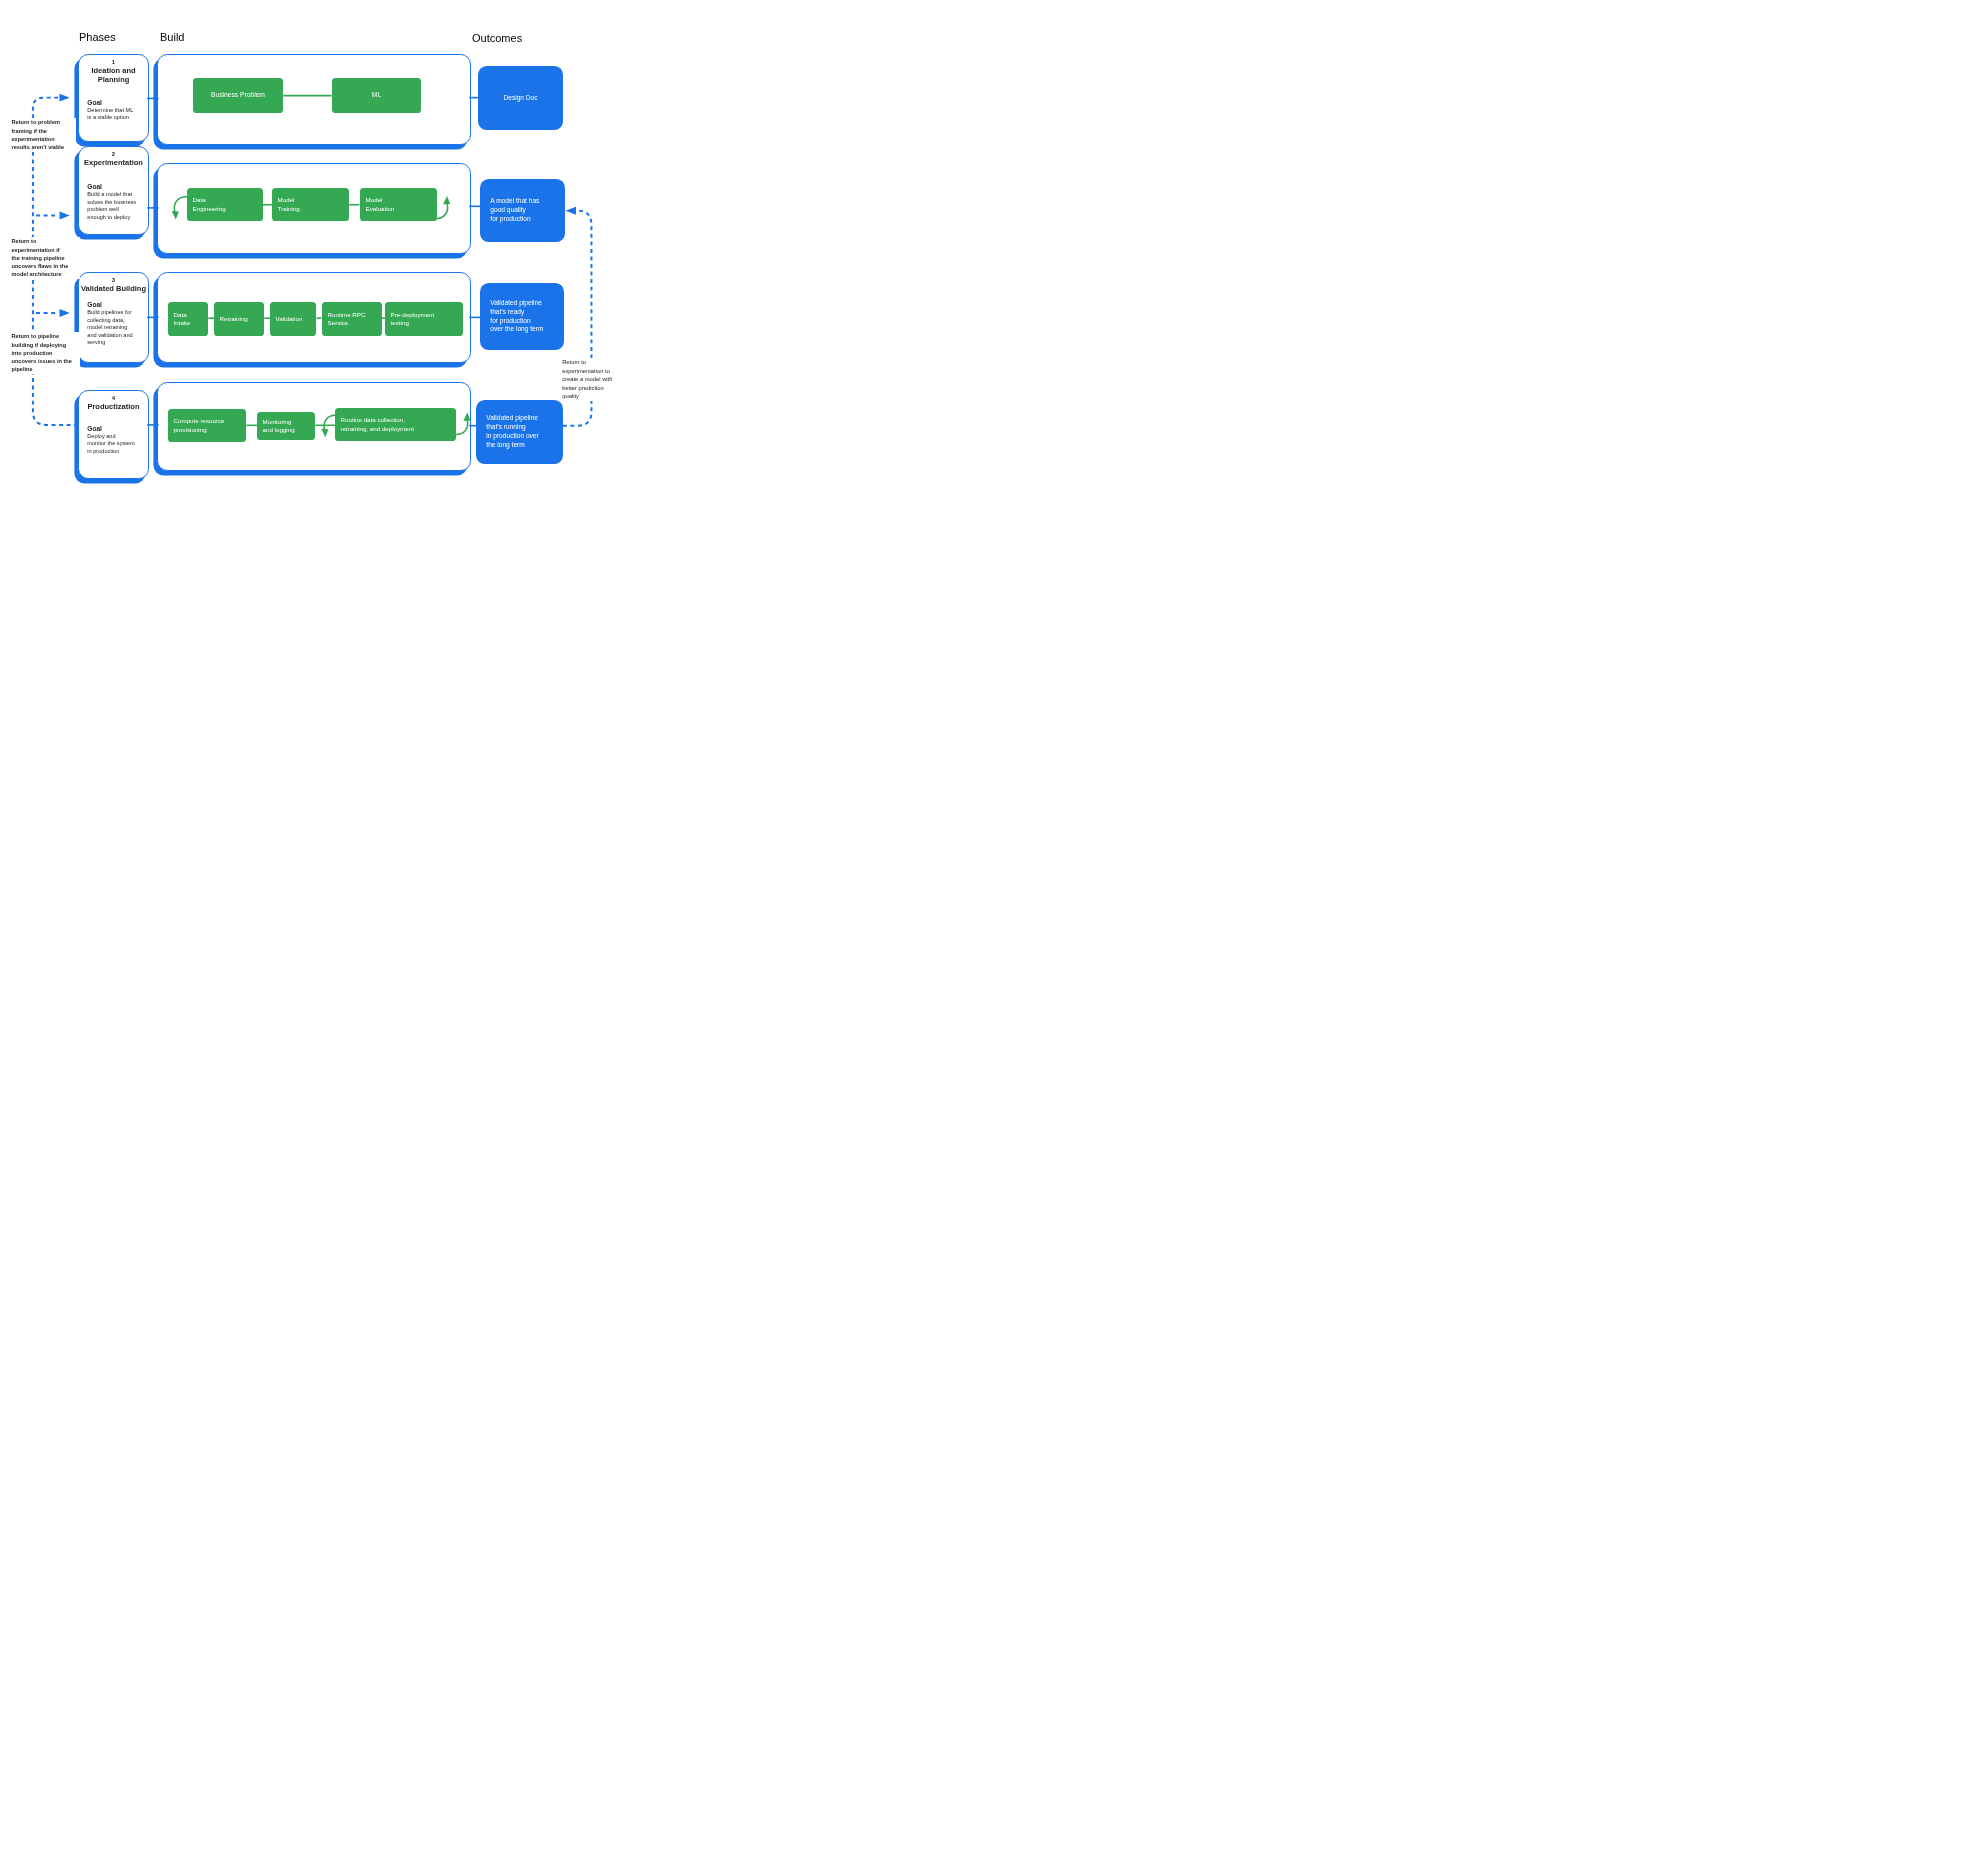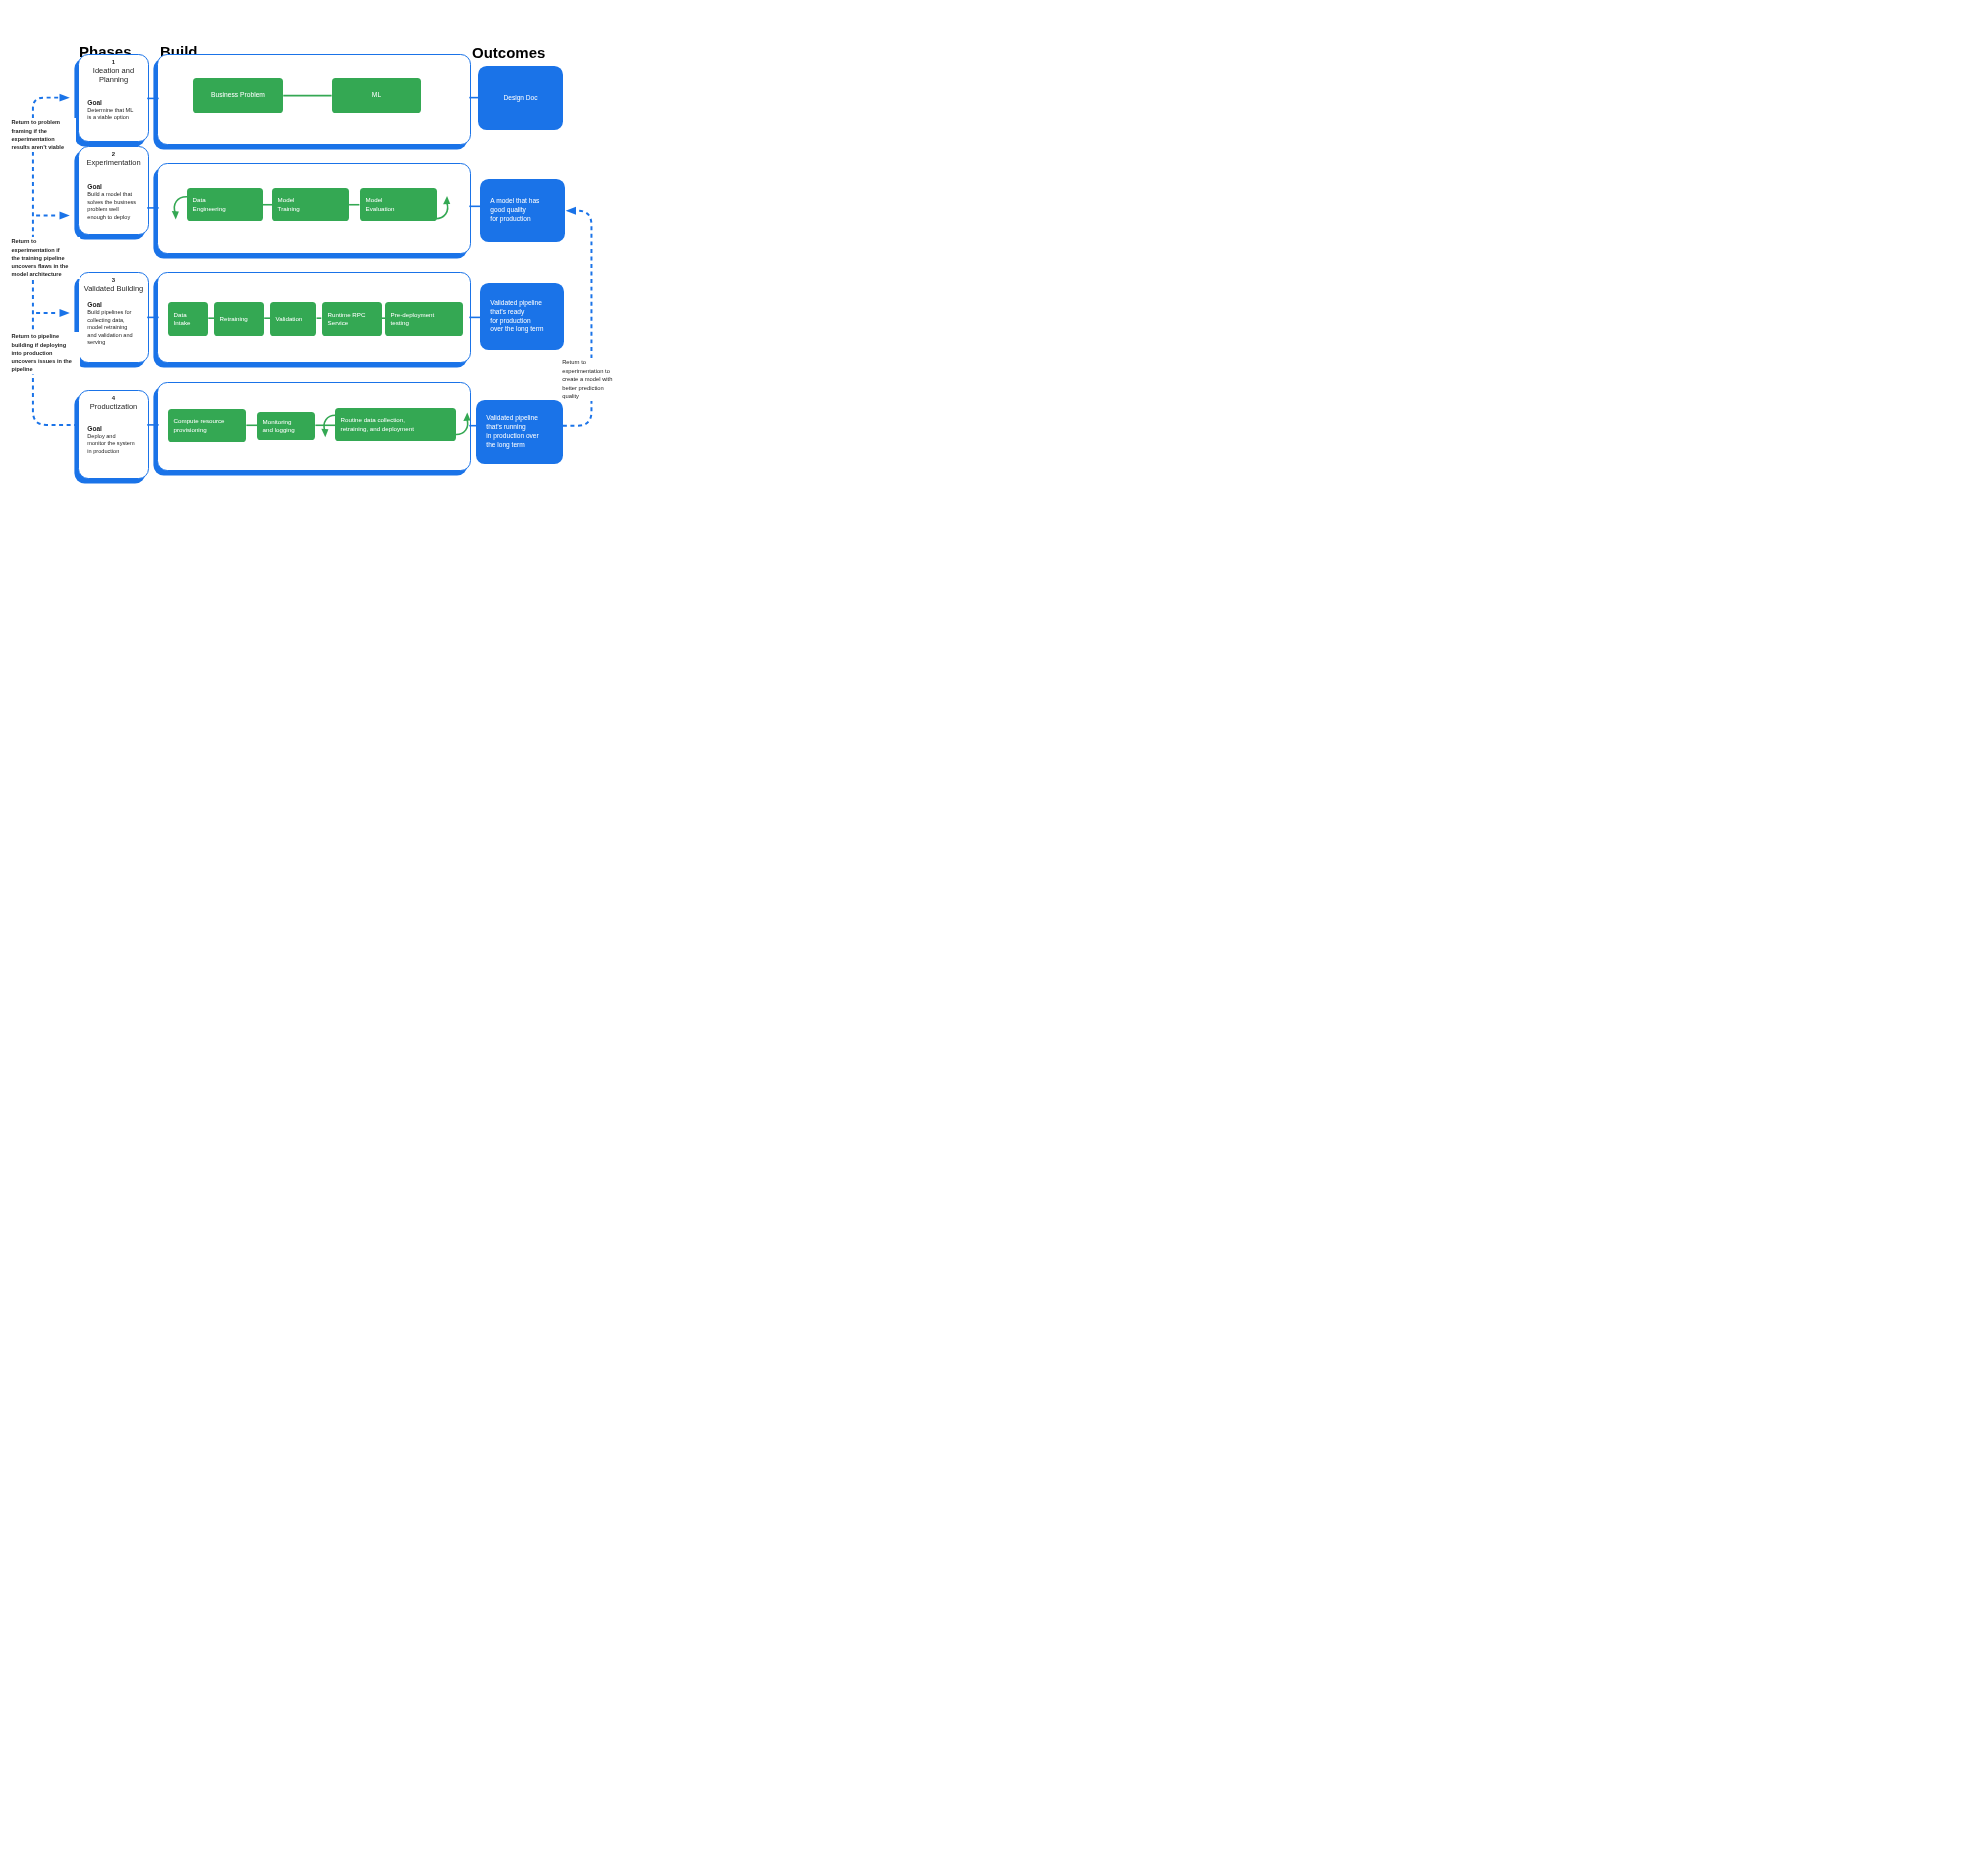--- a/index.html
+++ b/index.html
@@ -1,29 +1,29 @@
 <!DOCTYPE html>
 <html style="font-size:6.4px"><head>
 <meta charset="utf-8">
 <style>
   html,body{margin:0;padding:0;background:#fff;}
   #diagram{
     position:relative; width:622px; height:513px; background:#ffffff;
     font-family:"Liberation Sans","DejaVu Sans",sans-serif; color:#1f1f1f; overflow:hidden;
   }
-  .hdr{position:absolute; font-size:15px; font-weight:700; color:#000;margin-top:12px;}
+  .hdr{position:absolute; font-size:11px; font-weight:400; color:#000;}
   svg.connector-layer{position:absolute; left:0; top:0; width:622px; height:513px; pointer-events:none;}
 
   .phase-card{
     position:absolute; left:78px; width:71px; background:#fff;
     border:1.6px solid #1a73e8; border-radius:10.3px; box-sizing:border-box;
     box-shadow:-3.6px 4.4px 0 0 #1a73e8; padding-top:4px;
   }
   .p-num{text-align:center; font-size:6px; font-weight:700;}
-  .p-title{text-align:center; font-size:7.5px; font-weight:400; line-height:1.22; margin-top:1.2px; white-space:pre-line;}
+  .p-title{text-align:center; font-size:7.5px; font-weight:700; line-height:1.22; margin-top:1.2px; white-space:pre-line;}
   .p-goal-label{font-size:6.6px; font-weight:700; margin:0 4px 0.8px 8.3px;}
   .p-goal{font-size:5.6px; line-height:1.34; margin:0 3.2px 0 8.3px; white-space:pre-line;}
 
   .task-panel{
     position:absolute; left:157px; width:314px; background:#fff;
     border:1.6px solid #1a73e8; border-radius:10.3px; box-sizing:border-box;
     box-shadow:-3.6px 4.4px 0 0 #1a73e8;
   }
   .gbox{
     position:absolute; background:#34a853; border-radius:3.6px; color:#fff;

